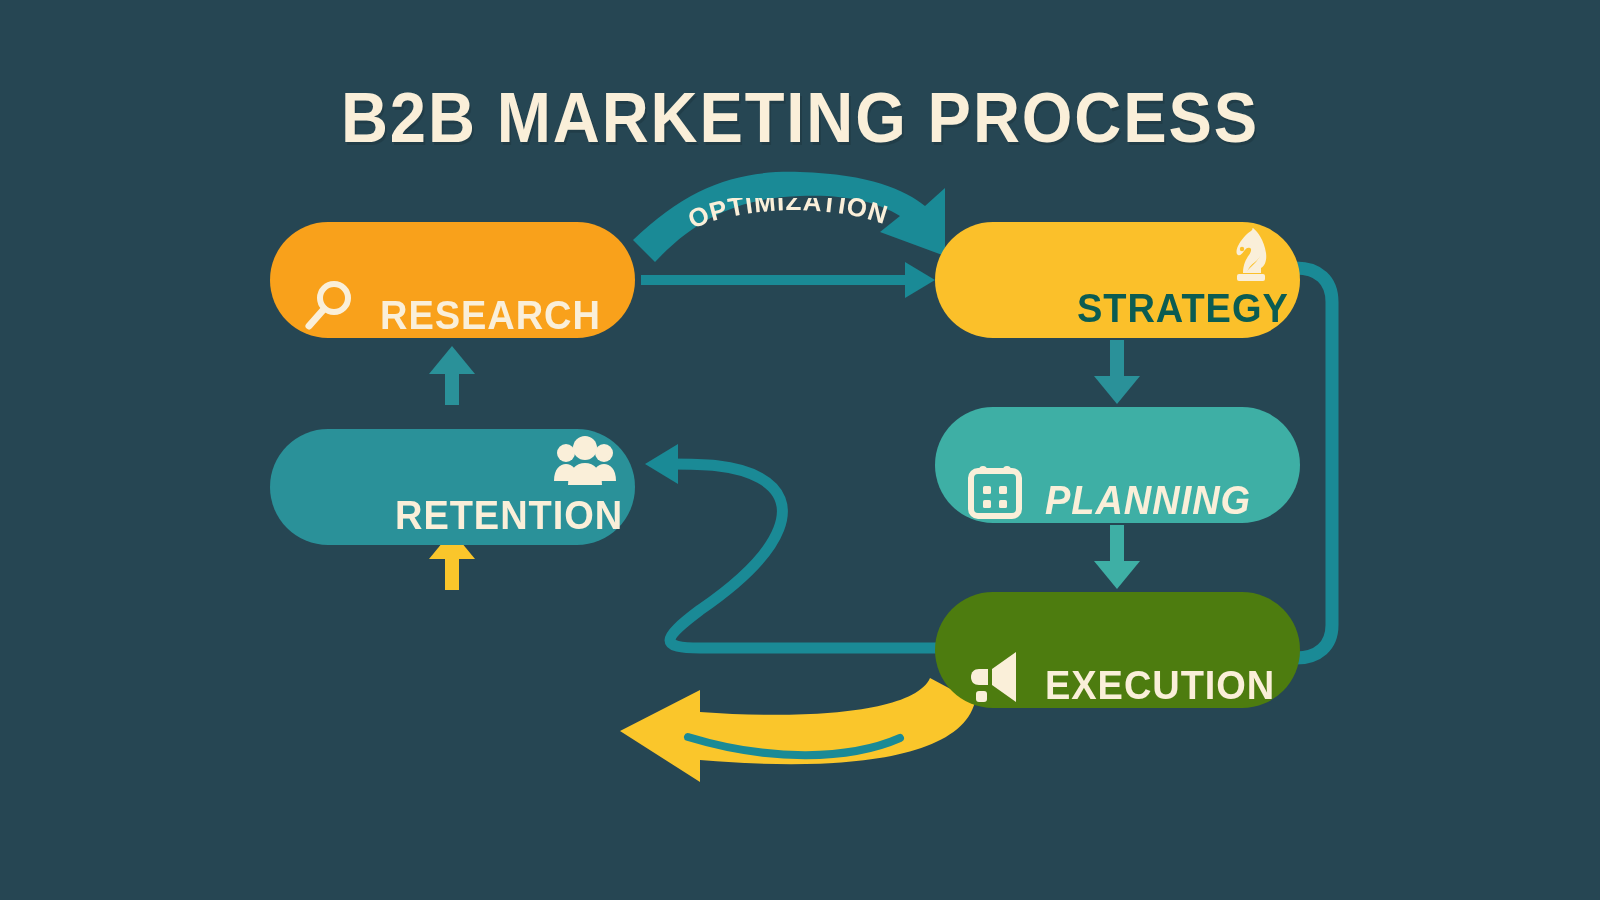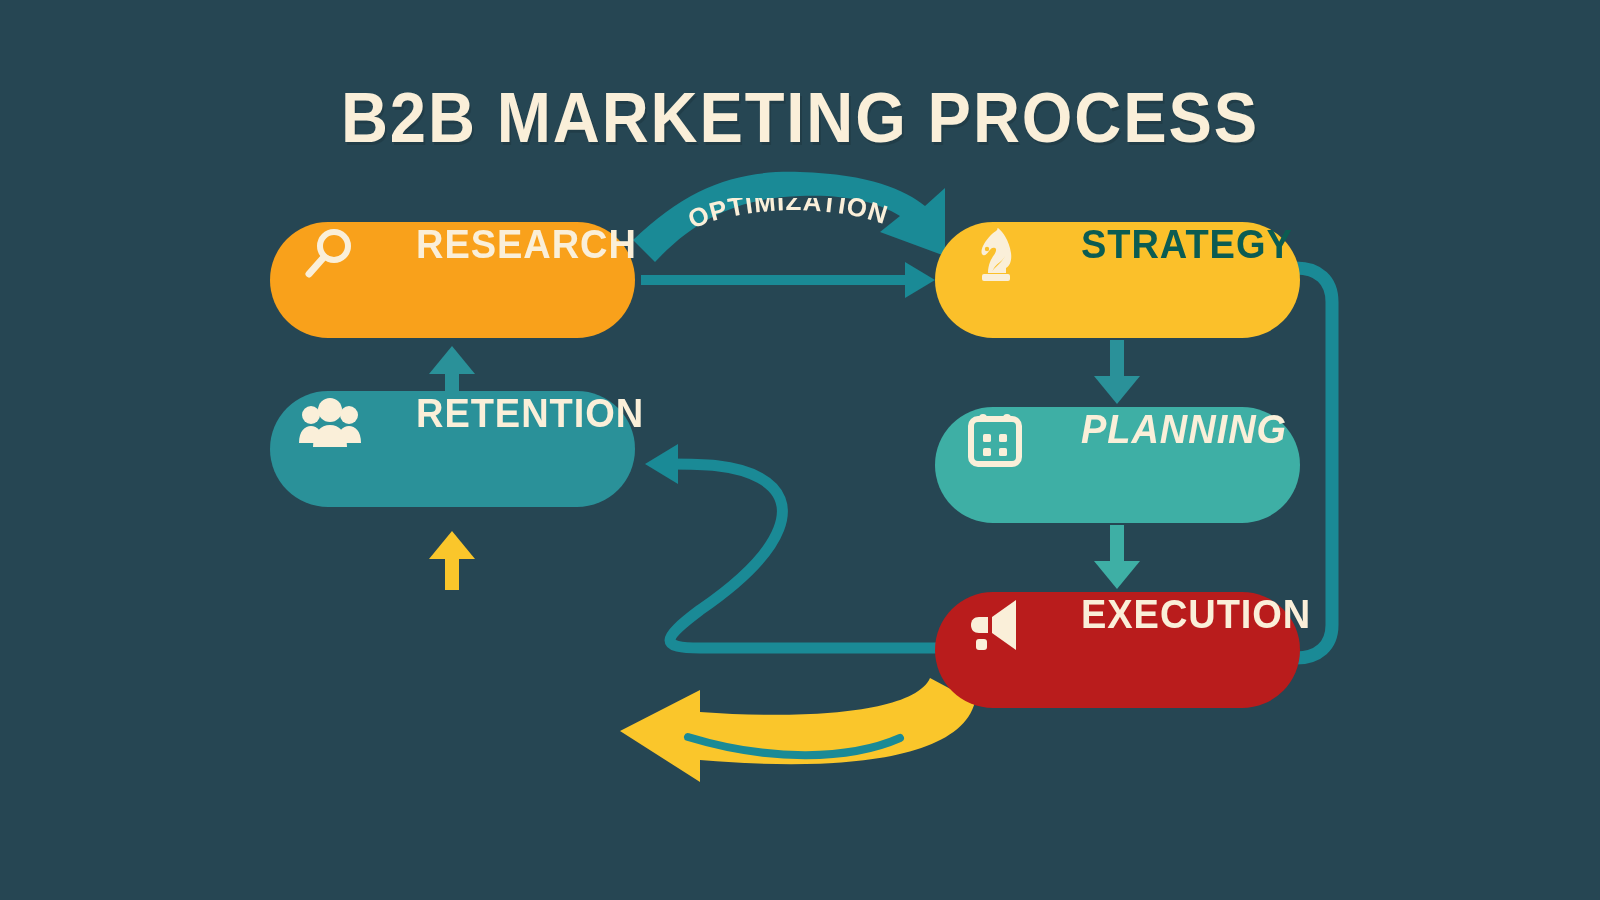--- a/index.html
+++ b/index.html
@@ -44,26 +44,25 @@
     left: 0;
     top: 0;
     width: 1600px;
     height: 900px;
   }
 
   
   .node {
     position: absolute;
     display: flex;
-    align-items: flex-start;
+    align-items: flex-end;
     border-radius: 60px;
     box-sizing: border-box;
     padding-left: 28px;
     z-index: 5;
-    gap: 36px;
   }
   .node .node-icon {
     flex: 0 0 auto;
     width: 64px;
     height: 64px;
     display: flex;
     align-items: center;
     justify-content: center;
     margin-right: 18px;
   }
@@ -72,22 +71,22 @@
     font-weight: 700;
     font-size: 40px;
     letter-spacing: 1px;
     white-space: nowrap;
     transform: scaleX(0.95);
     transform-origin: left center;
   }
 
   
   #node-research   { left: 270px;  top: 222px; width: 365px; height: 116px; }
-  #node-strategy   { left: 935px;  top: 222px; width: 365px; height: 116px; }
-  #node-retention  { left: 270px;  top: 391px; width: 365px; height: 116px; }
+  #node-strategy   { left: 935px;  top: 222px; width: 365px; height: 116px; flex-direction: column; }
+  #node-retention  { left: 270px;  top: 429px; width: 365px; height: 116px; flex-direction: column; }
   #node-planning   { left: 935px;  top: 407px; width: 365px; height: 116px; font-style: italic; }
   #node-measurement{ left: 270px;  top: 592px; width: 365px; height: 116px; }
   #node-execution  { left: 935px;  top: 592px; width: 365px; height: 116px; }
 
   
   #optimization-label {
     position: absolute;
     left: 670px;
     top: 198px;
     width: 240px;
@@ -242,21 +241,21 @@
         <rect x="17" y="24" width="8" height="8" rx="1.6" fill="#FAEFD9"></rect>
         <rect x="33" y="24" width="8" height="8" rx="1.6" fill="#FAEFD9"></rect>
         <rect x="17" y="38" width="8" height="8" rx="1.6" fill="#FAEFD9"></rect>
         <rect x="33" y="38" width="8" height="8" rx="1.6" fill="#FAEFD9"></rect>
       </svg>
     </div>
     <div class="node-label" style="color:#FAEFD9">PLANNING</div>
   </div>
 
 
-  <div class="node" id="node-execution" style="background:#b91c1c">
+  <div class="node" id="node-execution" style="background:#4d7c0f">
     <div class="node-icon">
       <svg width="58" height="58" viewBox="0 0 58 58" xmlns="http://www.w3.org/2000/svg">
         <path d="M50 5 L 26 22 L 26 38 L 50 55 Z" fill="#FAEFD9"></path>
         <path d="M22 22 L 13 22 C 8 22, 5 25, 5 30 C 5 35, 8 38, 13 38 L 22 38 Z" fill="#FAEFD9"></path>
         <rect x="10" y="44" width="11" height="11" rx="3" fill="#FAEFD9"></rect>
       </svg>
     </div>
     <div class="node-label" style="color:#FAEFD9">EXECUTION</div>
   </div>
 

